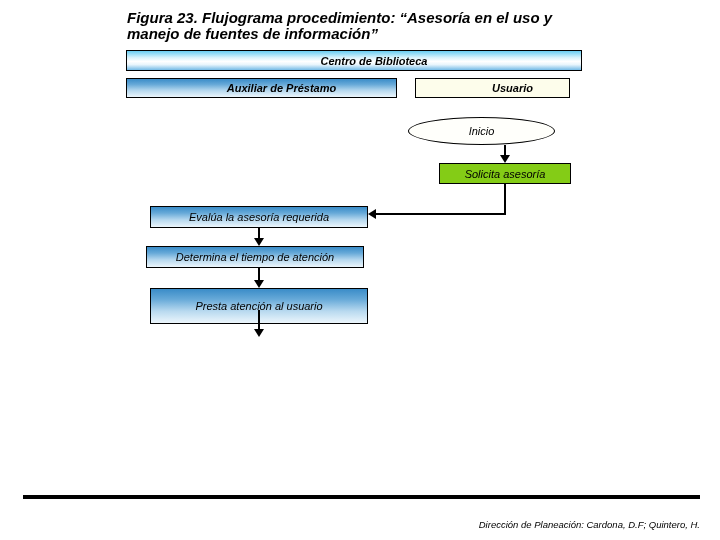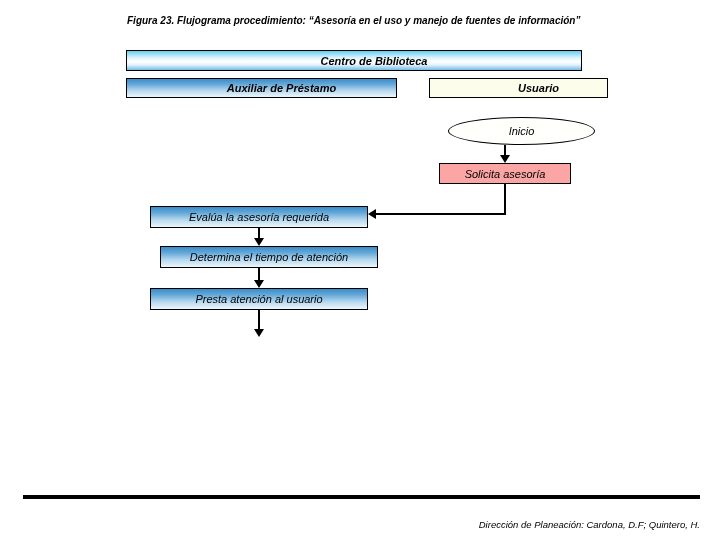--- a/index.html
+++ b/index.html
@@ -2,21 +2,21 @@
 <html><head>
 <meta charset="utf-8">
 <style>
   html,body { margin:0; padding:0; background:#ffffff; }
   .page {
     position:relative; width:720px; height:540px; background:#ffffff;
     font-family:"Liberation Sans", sans-serif; color:#000; overflow:hidden;
   }
   .title {
     position:absolute; left:127px; top:10px; width:468px;
-    font-size:10px; line-height:22px; font-weight:bold; font-style:italic;
+    font-size:15px; line-height:16px; font-weight:bold; font-style:italic;
   }
   .band {
     position:absolute; border:1px solid #000; box-sizing:border-box;
     display:flex; align-items:center; justify-content:center;
     font-size:11px; font-weight:bold; font-style:italic;padding-left:40px;
   }
   .band-sky {
     background:linear-gradient(180deg,#68cdf2 0%,#d9f3fc 35%,#ffffff 55%,#e8f5fc 72%,#74bae6 100%);
   }
   .band-blue {
@@ -24,21 +24,21 @@
   }
   .band-ivory { background:#fdfdeb; }
   .node {
     position:absolute; border:1px solid #000; box-sizing:border-box;
     display:flex; align-items:center; justify-content:center;
     font-size:11px; font-style:italic; text-align:center;
   }
   .node-process-blue {
     background:linear-gradient(180deg,#3a8cc8 0%,#66a9d8 30%,#b8d9ef 65%,#ecf6fc 100%);
   }
-  .node-process-ivory { background:#fca5a5; }
+  .node-process-ivory { background:#84cc16; }
   .node-terminator { background:#fffffb; border-radius:50%; }
   .vline { position:absolute; width:2px; background:#000; }
   .hline { position:absolute; height:2px; background:#000; }
   .arrow-down {
     position:absolute; width:0; height:0;
     border-left:5px solid transparent; border-right:5px solid transparent;
     border-top:8px solid #000;
   }
   .arrow-left {
     position:absolute; width:0; height:0;
@@ -59,41 +59,41 @@
   <div class="title">Figura 23. Flujograma procedimiento: “Asesoría en el uso y manejo de fuentes de información”</div>
 
   <div class="band band-sky" style="left:126px; top:50px; width:456px; height:21px;">
     <span>Centro de Biblioteca</span>
   </div>
 
   <div class="band band-blue" style="left:126px; top:78px; width:271px; height:20px;">
     <span>Auxiliar de Préstamo</span>
   </div>
 
-  <div class="band band-ivory" style="left:429px; top:78px; width:179px; height:20px;">
+  <div class="band band-ivory" style="left:415px; top:78px; width:155px; height:20px;">
     <span>Usuario</span>
   </div>
 
-  <div class="node node-terminator" style="left:448px; top:117px; width:147px; height:28px;">
+  <div class="node node-terminator" style="left:408px; top:117px; width:147px; height:28px;">
     <span>Inicio</span>
   </div>
 
   <div class="node node-process-ivory" style="left:439px; top:163px; width:132px; height:21px;">
     <span>Solicita asesoría</span>
   </div>
 
   <div class="node node-process-blue" style="left:150px; top:206px; width:218px; height:22px;">
     <span>Evalúa la asesoría requerida</span>
   </div>
 
-  <div class="node node-process-blue" style="left:160px; top:246px; width:218px; height:22px;">
+  <div class="node node-process-blue" style="left:146px; top:246px; width:218px; height:22px;">
     <span>Determina el tiempo de atención</span>
   </div>
 
-  <div class="node node-process-blue" style="left:150px; top:288px; width:218px; height:22px;">
+  <div class="node node-process-blue" style="left:150px; top:288px; width:218px; height:36px;">
     <span>Presta atención al usuario</span>
   </div>
 
 
   <div class="vline" style="left:504px; top:145px; height:13px;"></div>
   <div class="arrow-down" style="left:500px; top:155px;"></div>
 
   <div class="vline" style="left:504px; top:184px; height:31px;"></div>
   <div class="hline" style="left:375px; top:213px; width:131px;"></div>
   <div class="arrow-left" style="left:368px; top:209px;"></div>

